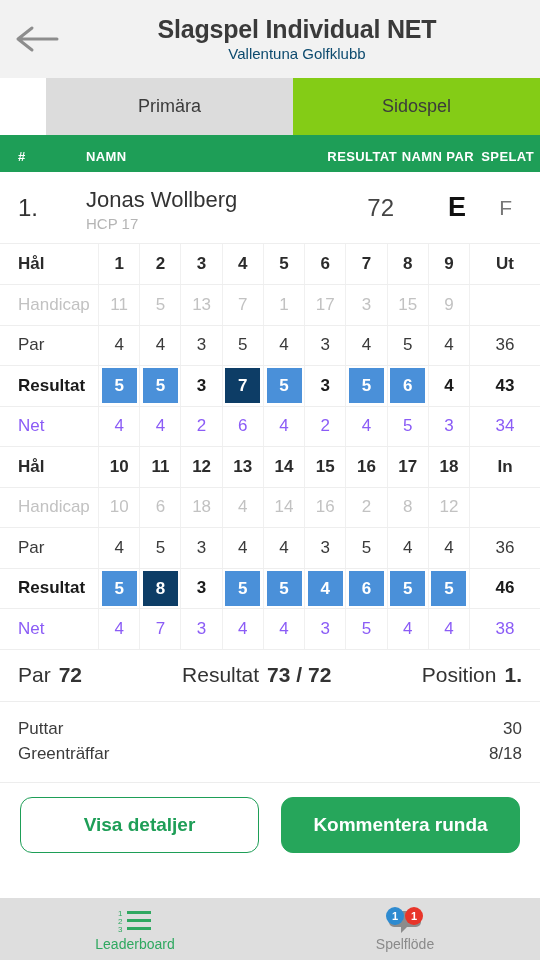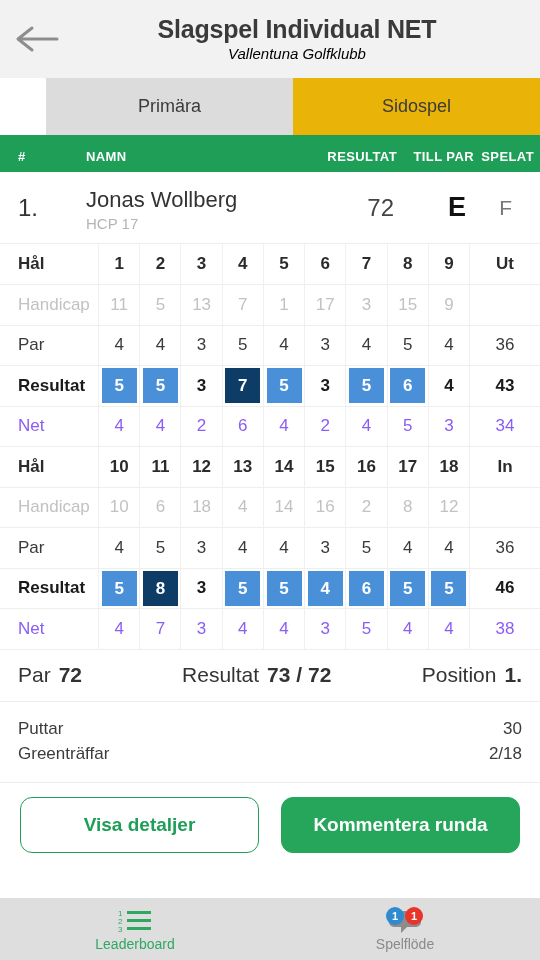--- a/index.html
+++ b/index.html
@@ -27,31 +27,31 @@
   .back-arrow { display:block; }
   .appbar-titles {
     position: absolute; left: 74px; right: 20px; top: 0; height: 78px;
     display: flex; flex-direction: column; align-items: center; justify-content: center;
   }
   .appbar-title {
     font-size: 25px; font-weight: bold; color: #3a3a3a; letter-spacing: -0.2px;
     line-height: 30px;
   }
   .appbar-sub {
-    font-size: 15px; color: #000000; line-height: 20px; margin-top: 0px; font-style: italic;
+    font-size: 15px; color: #0c4a6e; line-height: 20px; margin-top: 0px;
   }
 
   
   .tabs { display: flex; height: 57px; margin-left: 46px; }
   .tab {
     flex: 1; display: flex; align-items: center; justify-content: center;
     font-size: 18px; color: #3b3b3b; cursor: pointer;
   }
   .tab.selected { background: #dcdcdc; }
-  .tab.unselected { background: #eab308; }
+  .tab.unselected { background: #84cc16; }
   .tab-underline { height: 6px; background: #1e9e57; }
 
   
   .lb-header {
     height: 31px; background: #1e9e57; color: #fff;
     display: flex; align-items: center;
     font-size: 13px; font-weight: bold; letter-spacing: 0.4px;
     position: relative;
   }
   .lb-h-rank { width: 20px; text-align: left; margin-left: 18px; }
@@ -178,21 +178,21 @@
   <div class="tabs">
     <div class="tab selected">Primära</div>
     <div class="tab unselected">Sidospel</div>
   </div>
   <div class="tab-underline"></div>
 
   <div class="lb-header">
     <span class="lb-h-rank">#</span>
     <span class="lb-h-name">NAMN</span>
     <span class="lb-h-res">RESULTAT</span>
-    <span class="lb-h-par">TILL PAR</span>
+    <span class="lb-h-par">NAMN PAR</span>
     <span class="lb-h-played">SPELAT</span>
   </div>
 
   <div class="player-row">
     <span class="p-rank">1.</span>
     <div class="p-namewrap">
       <div class="p-name">Jonas Wollberg</div>
       <div class="p-hcp">HCP 17</div>
     </div>
     <span class="p-score">72</span>
@@ -350,21 +350,21 @@
     </div>
   </div>
 
   <div class="stats">
     <div class="stat-line">
       <span>Puttar</span>
       <span>30</span>
     </div>
     <div class="stat-line">
       <span>Greenträffar</span>
-      <span>2/18</span>
+      <span>8/18</span>
     </div>
   </div>
 
   <div class="actions">
     <div class="btn btn-outline">Visa detaljer</div>
     <div class="btn btn-solid">Kommentera runda</div>
   </div>
 
   <div class="scroll-indicator"></div>
 

